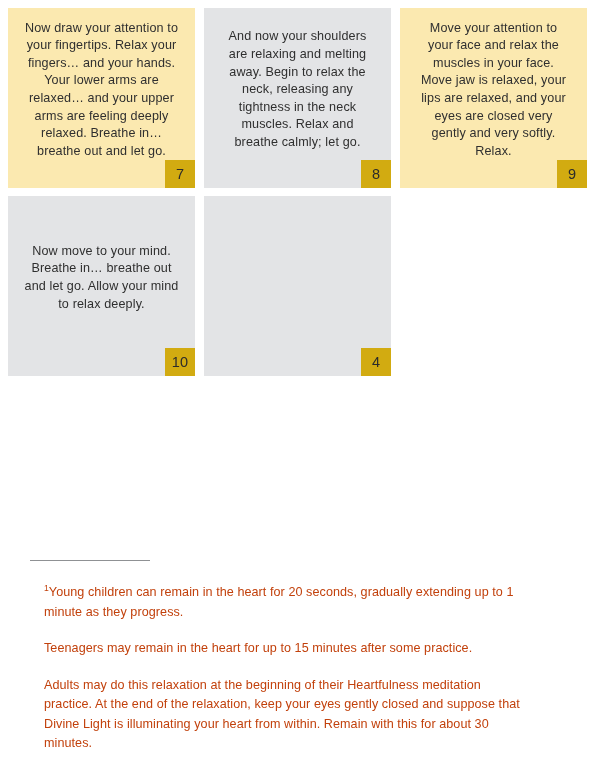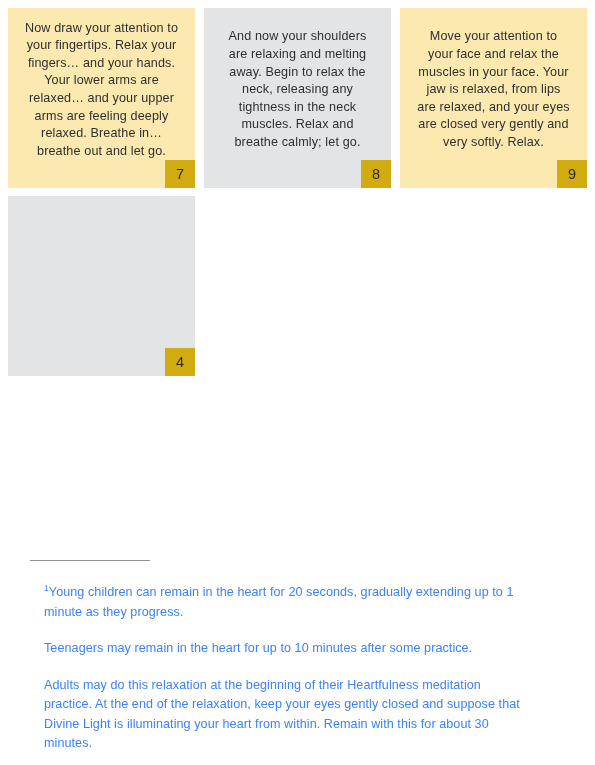--- a/index.html
+++ b/index.html
@@ -74,21 +74,21 @@
   }
   #footnote-rule {
     width: 120px;
     height: 1px;
     background: #8f9194;
     margin: 0 0 22px -14px;
   }
   .footnote-para {
     font-size: 12.6px;
     line-height: 19.5px;
-    color: #3b82f6;
+    color: #c2410c;
     margin: 0 0 17px 0;
     letter-spacing: 0.005em;
   }
   .footnote-para:last-child { margin-bottom: 0; }
   .fn-sup {
     font-size: 8.6px;
     vertical-align: super;
     line-height: 0;
   }
 </style>
@@ -101,33 +101,37 @@
     <p class="card-text">Now draw your attention to your fingertips. Relax your fingers… and your hands. Your lower arms are relaxed… and your upper arms are feeling deeply relaxed. Breathe in… breathe out and let go.</p>
     <span class="card-badge">7</span>
   </div>
 
   <div class="card grey">
     <p class="card-text">And now your shoulders are relaxing and melting away. Begin to relax the neck, releasing any tightness in the neck muscles. Relax and breathe calmly; let go.</p>
     <span class="card-badge">8</span>
   </div>
 
   <div class="card yellow">
-    <p class="card-text">Move your attention to your face and relax the muscles in your face. Your jaw is relaxed, from lips are relaxed, and your eyes are closed very gently and very softly. Relax.</p>
+    <p class="card-text">Move your attention to your face and relax the muscles in your face. Move jaw is relaxed, your lips are relaxed, and your eyes are closed very gently and very softly. Relax.</p>
     <span class="card-badge">9</span>
   </div>
 
+  <div class="card grey">
+    <p class="card-text">Now move to your mind. Breathe in… breathe out and let go. Allow your mind to relax deeply.</p>
+    <span class="card-badge">10</span>
+  </div>
 
 
   <div class="card grey">
     <span class="card-badge">4</span>
   </div>
 
 </div>
 
 <div id="footnotes">
   <div id="footnote-rule"></div>
 
   <p class="footnote-para"><sup class="fn-sup">1</sup><span>Young children can remain in the heart for 20 seconds, gradually extending up to 1 minute as they progress.</span></p>
 
-  <p class="footnote-para"><span>Teenagers may remain in the heart for up to 10 minutes after some practice.</span></p>
+  <p class="footnote-para"><span>Teenagers may remain in the heart for up to 15 minutes after some practice.</span></p>
 
   <p class="footnote-para"><span>Adults may do this relaxation at the beginning of their Heartfulness meditation practice. At the end of the relaxation, keep your eyes gently closed and suppose that Divine Light is illuminating your heart from within. Remain with this for about 30 minutes.</span></p>
 </div>
 
 </body></html>

